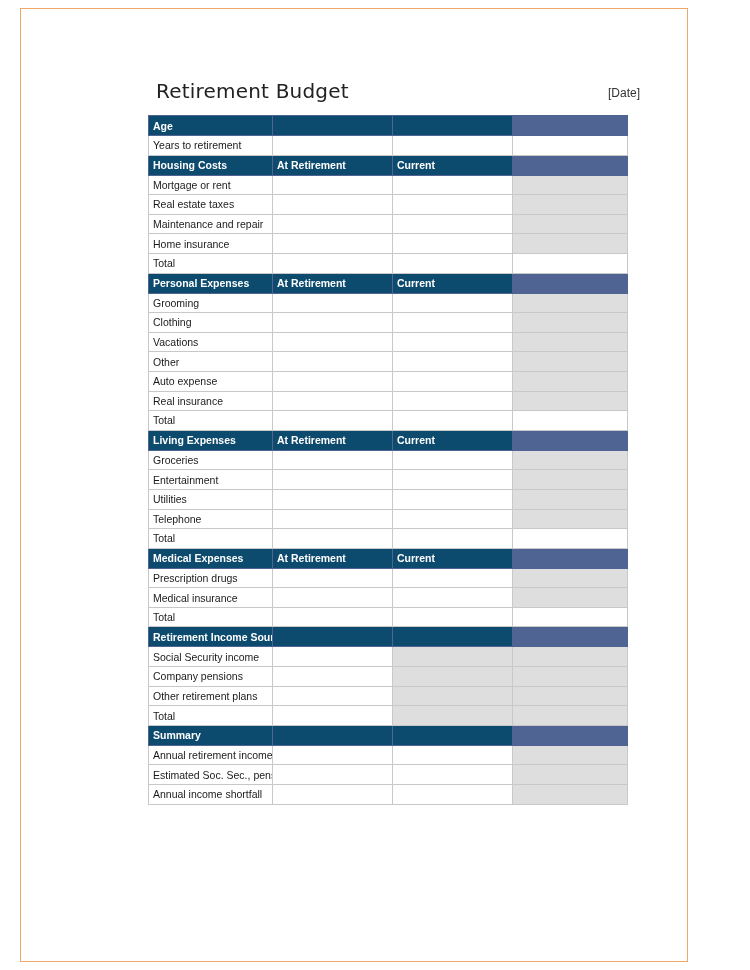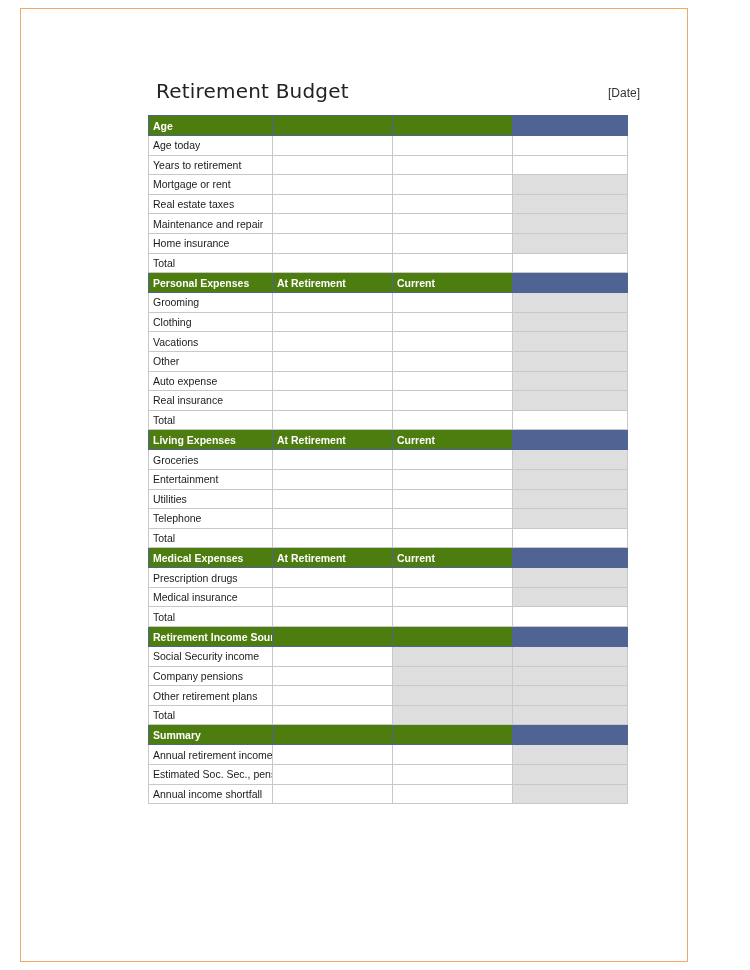--- a/index.html
+++ b/index.html
@@ -57,21 +57,21 @@
     height: 18.6px;
     padding: 0 4px;
     font-size: 10.5px;
     color: #1a1a1a;
     border: 1px solid #c8c8c8;
     vertical-align: middle;
     overflow: hidden;
     white-space: nowrap;
   }
   tr.section-head td {
-    background: #4d7c0f;
+    background: #0c4a6e;
     color: #ffffff;
     font-weight: bold;
     font-size: 10.5px;
     border: 1px solid #4f6492;
     height: 19px;
   }
   td.shaded {
     background: #dedede;
     border: 1px solid #c8c8c8;
   }
@@ -107,29 +107,29 @@
           <col class="col-d">
       </colgroup>
       <tbody>
           <tr class="section-head">
             <td>Age</td>
             <td></td>
             <td></td>
             <td class="blank-col"></td>
           </tr>
           <tr>
-            <td>Age today</td>
-            <td></td>
-            <td></td>
-            <td class="blank-col"></td>
-          </tr>
-          <tr>
             <td>Years to retirement</td>
             <td></td>
             <td></td>
+            <td class="blank-col"></td>
+          </tr>
+          <tr class="section-head">
+            <td>Housing Costs</td>
+            <td>At Retirement</td>
+            <td>Current</td>
             <td class="blank-col"></td>
           </tr>
           <tr>
             <td>Mortgage or rent</td>
             <td></td>
             <td></td>
             <td class="shaded"></td>
           </tr>
           <tr>
             <td>Real estate taxes</td>

